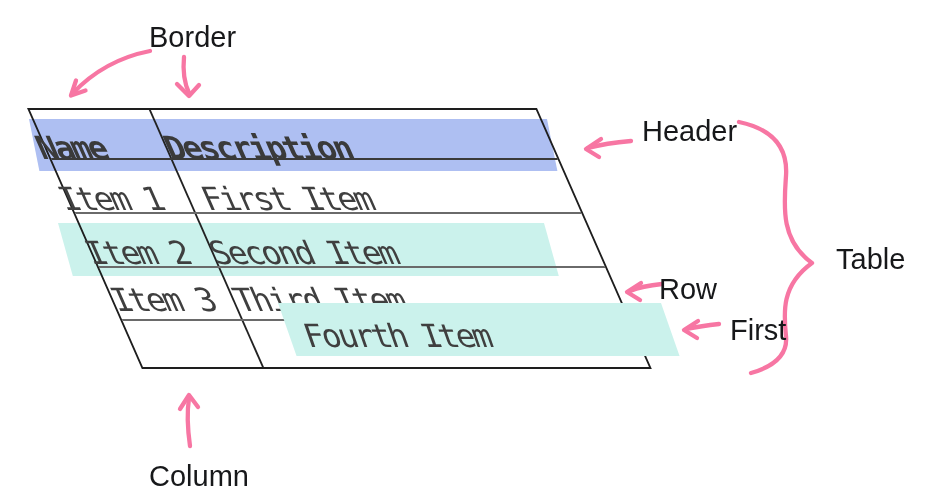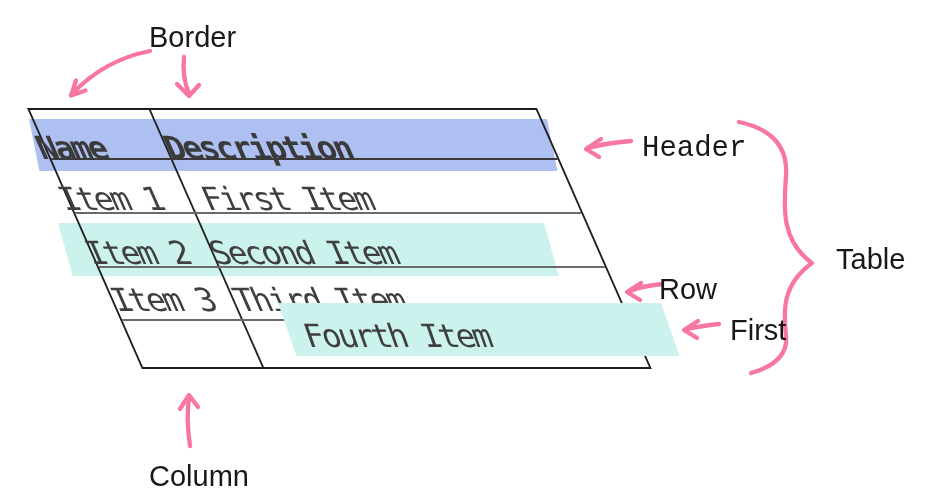--- a/index.html
+++ b/index.html
@@ -38,21 +38,21 @@
     position:absolute;left:278px;top:303px;width:383px;height:53px;
     background:#cbf2ec;transform:skewX(19.3deg);transform-origin:top left;
   }
   .float-cell .cell-text{left:15px;top:17px;}
   
   .lbl{
     position:absolute;font-size:29px;line-height:1.1;color:#17181a;
     white-space:nowrap;
   }
   .lbl.border{left:149px;top:22px;}
-  .lbl.header{left:642px;top:133px;font-family:Liberation Mono, monospace;}
+  .lbl.header{left:642px;top:116px;}
   .lbl.table{left:836px;top:244px;text-align:right;}
   .lbl.row{left:659px;top:274px;}
   .lbl.cell{left:730px;top:315px;}
   .lbl.column{left:149px;top:461px;}
   
   svg.anno{position:absolute;left:0;top:0;pointer-events:none;}
 </style>
 </head>
 <body>
 

